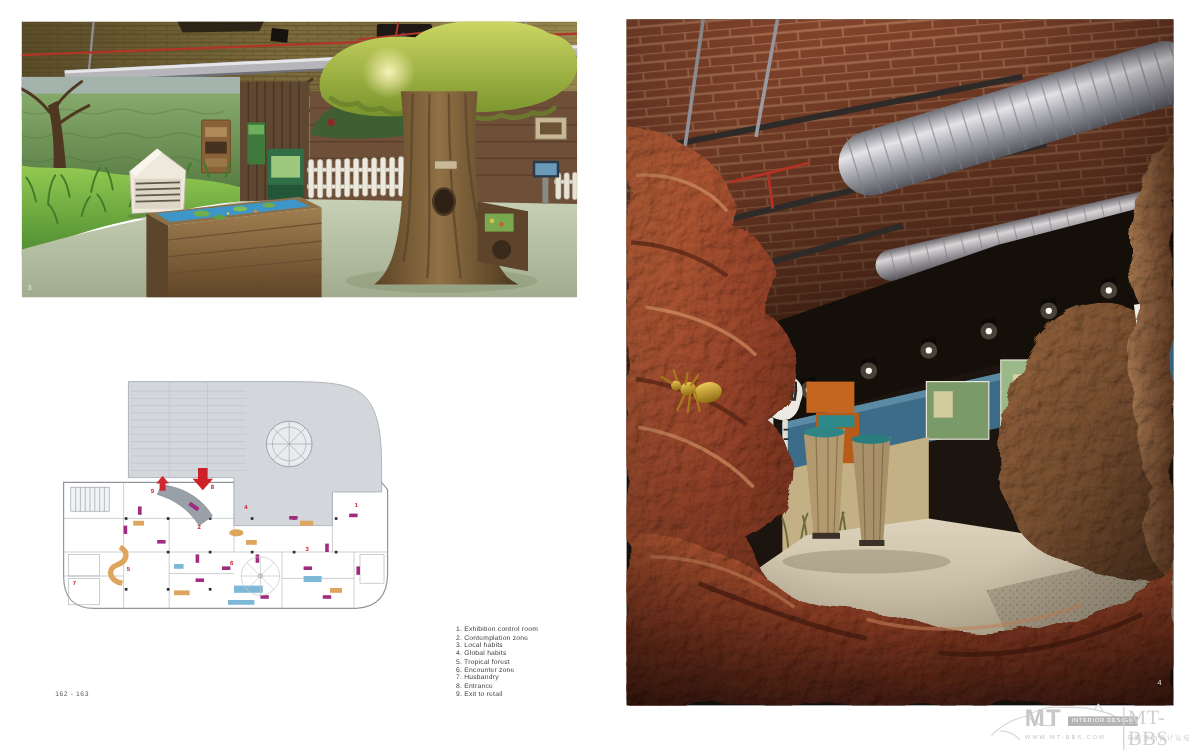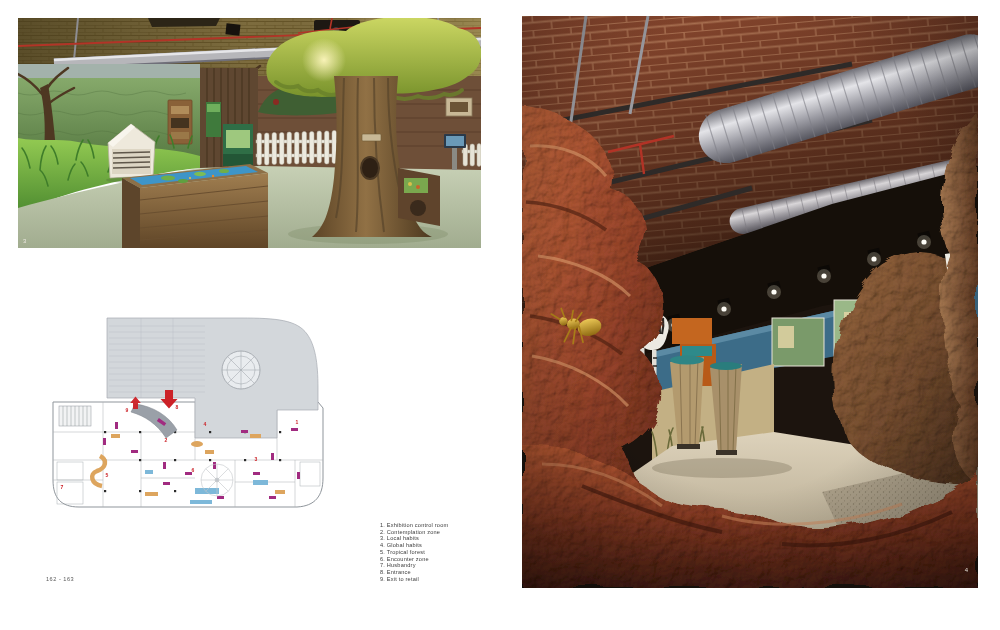--- a/index.html
+++ b/index.html
@@ -577,14 +577,24 @@
     <li>4. Global habits</li>
     <li>5. Tropical forest</li>
     <li>6. Encounter zone</li>
     <li>7. Husbandry</li>
     <li>8. Entrance</li>
     <li>9. Exit to retail</li>
   </ol>
 
   <div class="page-label">162 - 163</div>
 
+  <div class="watermark">
+    <svg class="wm-horse" viewBox="0 0 120 36">
+      <path d="M2,30 C10,22 22,14 36,12 C44,6 54,3 66,4 C76,4 88,3 98,6 C106,8 114,9 118,13 M36,12 C40,18 48,22 58,21 M10,26 C18,26 24,30 28,34 M98,6 L102,1 L106,7" stroke="#d6d6d6" fill="none" stroke-width="1.1" stroke-linecap="round"></path>
+    </svg>
+    <span class="wm-mt">MT</span>
+    <span class="wm-tag">INTERIOR DESIGN</span>
+    <span class="wm-url">WWW.MT-BBS.COM</span>
+    <span class="wm-brand">MT-BBS</span>
+    <span class="wm-cn">马蹄室内设计论坛</span>
+  </div>
 
 </div>
 
 </body></html>

